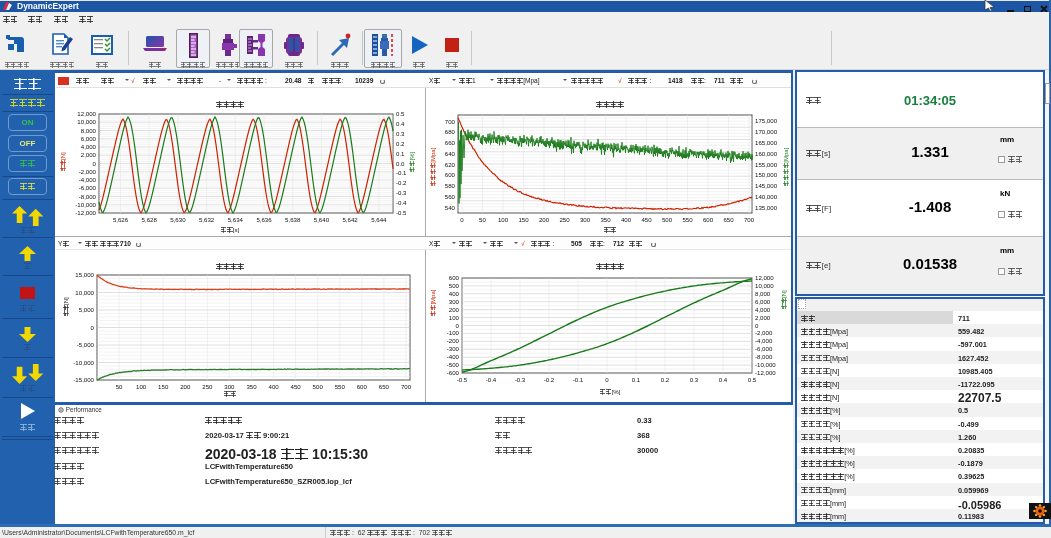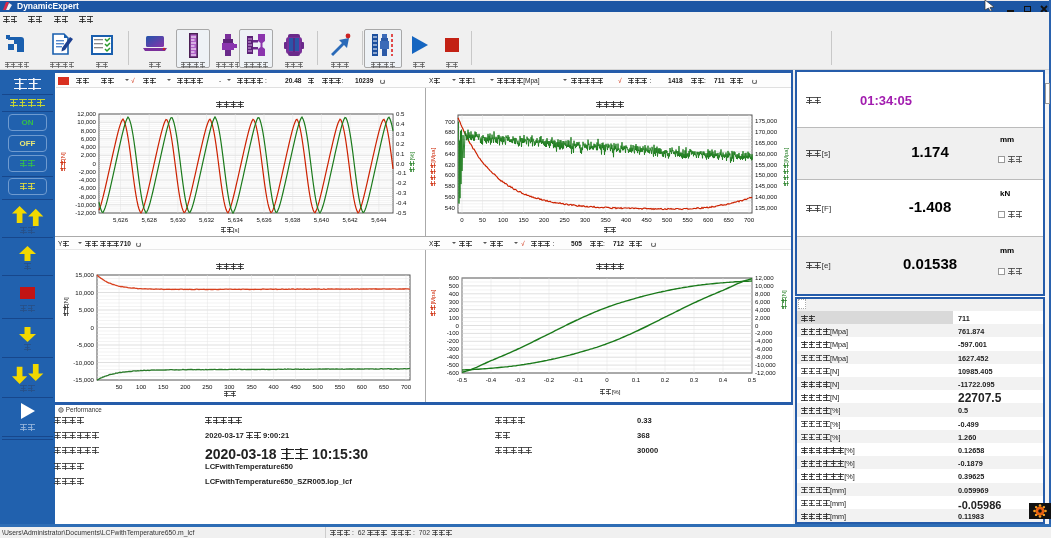--- a/index.html
+++ b/index.html
@@ -457,40 +457,40 @@
 <div class="abs" style="left:495px;top:446px;font-size:7.6px;color:#333"><i class="z"></i><i class="z"></i><i class="z"></i><i class="z"></i><i class="z"></i></div>
 <div class="abs" style="left:637px;top:446px;font-size:7.6px;color:#222"><b>30000</b></div>
 <div class="abs" style="left:795px;top:70px;width:250px;height:455px;background:#fff"></div>
 <div class="abs" style="left:795px;top:70px;width:250px;height:226px;border:2px solid #255caa;background:#fff"></div>
 <div class="abs" style="left:797px;top:128px;width:246px;height:51px;background:#f0f0f0"></div>
 <div class="abs" style="left:797px;top:237px;width:246px;height:57px;background:#f0f0f0"></div>
 <div class="abs" style="left:797px;top:127px;width:246px;height:1px;background:#bbb"></div>
 <div class="abs" style="left:797px;top:179px;width:246px;height:1px;background:#bbb"></div>
 <div class="abs" style="left:797px;top:236px;width:246px;height:1px;background:#bbb"></div>
 <div class="abs vrow-label" style="left:806px;top:96px"><i class="z"></i><i class="z"></i></div>
-<div class="abs" style="left:860px;top:93px;width:140px;text-align:left;font-size:13px;font-weight:bold;color:#a21caf">01:34:05</div>
+<div class="abs" style="left:860px;top:93px;width:140px;text-align:center;font-size:13px;font-weight:bold;color:#15803d">01:34:05</div>
 <div class="abs vrow-label" style="left:806px;top:149px"><i class="z"></i><i class="z"></i>[s]</div>
-<div class="abs" style="left:860px;top:143px;width:140px;text-align:center;font-size:15px;font-weight:bold;color:#000">1.174</div>
+<div class="abs" style="left:860px;top:143px;width:140px;text-align:center;font-size:15px;font-weight:bold;color:#000">1.331</div>
 <div class="abs" style="left:1000px;top:135px;width:30px;font-size:8px;font-weight:bold;color:#000">mm</div>
 <div class="abs" style="left:998px;top:155px;font-size:7.5px;color:#444"><span class="cb"></span><i class="z"></i><i class="z"></i></div>
 <div class="abs vrow-label" style="left:806px;top:204px"><i class="z"></i><i class="z"></i>[F]</div>
 <div class="abs" style="left:860px;top:198px;width:140px;text-align:center;font-size:15px;font-weight:bold;color:#000">-1.408</div>
 <div class="abs" style="left:1000px;top:189px;width:30px;font-size:8px;font-weight:bold;color:#000">kN</div>
 <div class="abs" style="left:998px;top:210px;font-size:7.5px;color:#444"><span class="cb"></span><i class="z"></i><i class="z"></i></div>
 <div class="abs vrow-label" style="left:806px;top:261px"><i class="z"></i><i class="z"></i>[e]</div>
 <div class="abs" style="left:860px;top:255px;width:140px;text-align:center;font-size:15px;font-weight:bold;color:#000">0.01538</div>
 <div class="abs" style="left:1000px;top:246px;width:30px;font-size:8px;font-weight:bold;color:#000">mm</div>
 <div class="abs" style="left:998px;top:267px;font-size:7.5px;color:#444"><span class="cb"></span><i class="z"></i><i class="z"></i></div>
 <div class="abs" style="left:795px;top:297px;width:250px;height:227px;border:2px solid #255caa;background:#fff"></div>
 <div class="abs" style="left:797px;top:311.0px;width:156px;height:13.2px;background:#d9d9d9"></div>
 <div class="abs" style="left:801px;top:314.0px;font-size:7.3px;color:#222"><i class="z"></i><i class="z"></i></div>
 <div class="abs" style="left:958px;top:314.0px;font-size:7.3px;color:#222;font-weight:bold">711</div>
 <div class="abs" style="left:797px;top:324.2px;width:246px;height:13.2px;background:#f2f2f2"></div>
 <div class="abs" style="left:801px;top:327.2px;font-size:7.3px;color:#222"><i class="z"></i><i class="z"></i><i class="z"></i><i class="z"></i>[Mpa]</div>
-<div class="abs" style="left:958px;top:327.2px;font-size:7.3px;color:#222;font-weight:bold">761.874</div>
+<div class="abs" style="left:958px;top:327.2px;font-size:7.3px;color:#222;font-weight:bold">559.482</div>
 <div class="abs" style="left:801px;top:340.4px;font-size:7.3px;color:#222"><i class="z"></i><i class="z"></i><i class="z"></i><i class="z"></i>[Mpa]</div>
 <div class="abs" style="left:958px;top:340.4px;font-size:7.3px;color:#222;font-weight:bold">-597.001</div>
 <div class="abs" style="left:797px;top:350.6px;width:246px;height:13.2px;background:#f2f2f2"></div>
 <div class="abs" style="left:801px;top:353.6px;font-size:7.3px;color:#222"><i class="z"></i><i class="z"></i><i class="z"></i><i class="z"></i>[Mpa]</div>
 <div class="abs" style="left:958px;top:353.6px;font-size:7.3px;color:#222;font-weight:bold">1627.452</div>
 <div class="abs" style="left:801px;top:366.8px;font-size:7.3px;color:#222"><i class="z"></i><i class="z"></i><i class="z"></i><i class="z"></i>[N]</div>
 <div class="abs" style="left:958px;top:366.8px;font-size:7.3px;color:#222;font-weight:bold">10985.405</div>
 <div class="abs" style="left:797px;top:377.0px;width:246px;height:13.2px;background:#f2f2f2"></div>
 <div class="abs" style="left:801px;top:380.0px;font-size:7.3px;color:#222"><i class="z"></i><i class="z"></i><i class="z"></i><i class="z"></i>[N]</div>
 <div class="abs" style="left:958px;top:380.0px;font-size:7.3px;color:#222;font-weight:bold">-11722.095</div>
@@ -498,21 +498,21 @@
 <div class="abs" style="left:958px;top:391px;font-size:12px;color:#222;font-weight:bold">22707.5</div>
 <div class="abs" style="left:797px;top:403.4px;width:246px;height:13.2px;background:#f2f2f2"></div>
 <div class="abs" style="left:801px;top:406.4px;font-size:7.3px;color:#222"><i class="z"></i><i class="z"></i><i class="z"></i><i class="z"></i>[%]</div>
 <div class="abs" style="left:958px;top:406.4px;font-size:7.3px;color:#222;font-weight:bold">0.5</div>
 <div class="abs" style="left:801px;top:419.6px;font-size:7.3px;color:#222"><i class="z"></i><i class="z"></i><i class="z"></i><i class="z"></i>[%]</div>
 <div class="abs" style="left:958px;top:419.6px;font-size:7.3px;color:#222;font-weight:bold">-0.499</div>
 <div class="abs" style="left:797px;top:429.8px;width:246px;height:13.2px;background:#f2f2f2"></div>
 <div class="abs" style="left:801px;top:432.8px;font-size:7.3px;color:#222"><i class="z"></i><i class="z"></i><i class="z"></i><i class="z"></i>[%]</div>
 <div class="abs" style="left:958px;top:432.8px;font-size:7.3px;color:#222;font-weight:bold">1.260</div>
 <div class="abs" style="left:801px;top:446.0px;font-size:7.3px;color:#222"><i class="z"></i><i class="z"></i><i class="z"></i><i class="z"></i><i class="z"></i><i class="z"></i>[%]</div>
-<div class="abs" style="left:958px;top:446.0px;font-size:7.3px;color:#222;font-weight:bold">0.12658</div>
+<div class="abs" style="left:958px;top:446.0px;font-size:7.3px;color:#222;font-weight:bold">0.20835</div>
 <div class="abs" style="left:797px;top:456.2px;width:246px;height:13.2px;background:#f2f2f2"></div>
 <div class="abs" style="left:801px;top:459.2px;font-size:7.3px;color:#222"><i class="z"></i><i class="z"></i><i class="z"></i><i class="z"></i><i class="z"></i><i class="z"></i>[%]</div>
 <div class="abs" style="left:958px;top:459.2px;font-size:7.3px;color:#222;font-weight:bold">-0.1879</div>
 <div class="abs" style="left:801px;top:472.4px;font-size:7.3px;color:#222"><i class="z"></i><i class="z"></i><i class="z"></i><i class="z"></i><i class="z"></i><i class="z"></i>[%]</div>
 <div class="abs" style="left:958px;top:472.4px;font-size:7.3px;color:#222;font-weight:bold">0.39625</div>
 <div class="abs" style="left:797px;top:482.6px;width:246px;height:13.2px;background:#f2f2f2"></div>
 <div class="abs" style="left:801px;top:485.6px;font-size:7.3px;color:#222"><i class="z"></i><i class="z"></i><i class="z"></i><i class="z"></i>[mm]</div>
 <div class="abs" style="left:958px;top:485.6px;font-size:7.3px;color:#222;font-weight:bold">0.059969</div>
 <div class="abs" style="left:801px;top:498.8px;font-size:7.3px;color:#222"><i class="z"></i><i class="z"></i><i class="z"></i><i class="z"></i>[mm]</div>
 <div class="abs" style="left:958px;top:498.8px;font-size:11px;color:#222;font-weight:bold">-0.05986</div>

